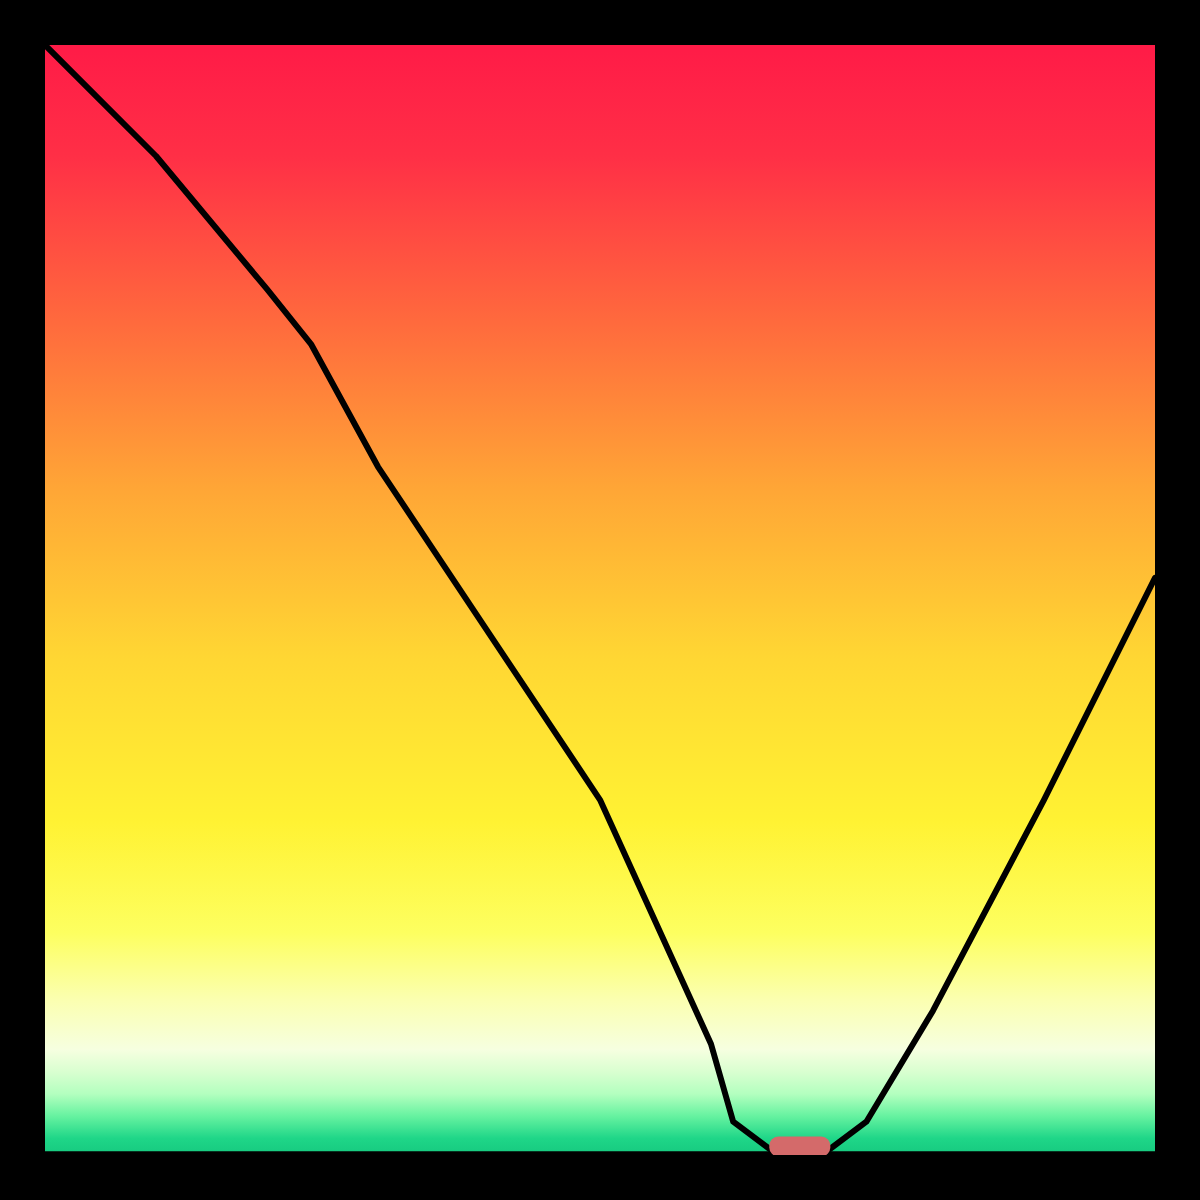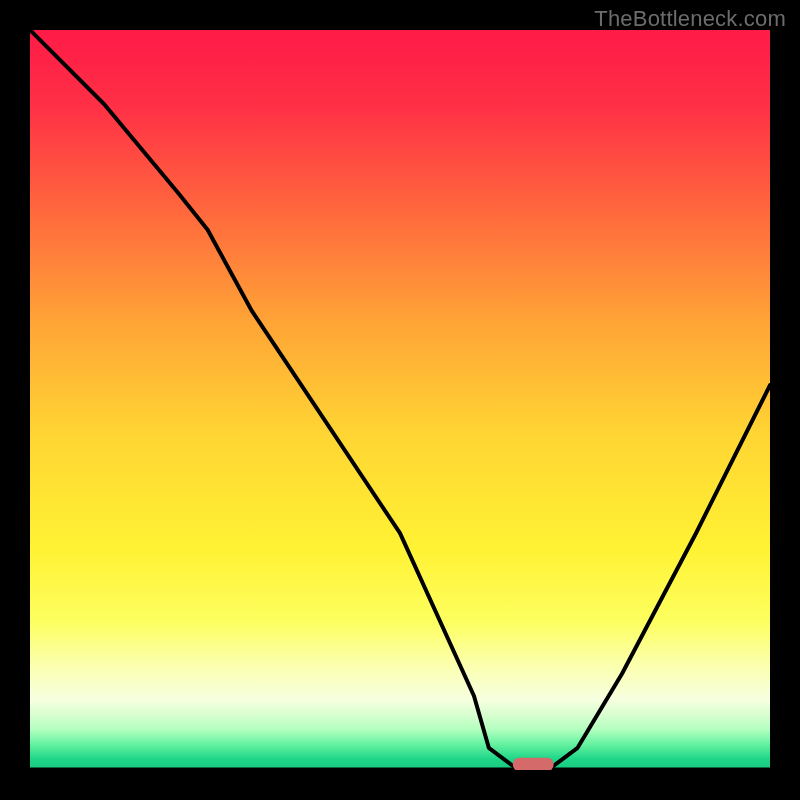--- a/index.html
+++ b/index.html
@@ -37,21 +37,20 @@
     height: 740px;
   }
   svg {
     display: block;
   }
 </style>
 </head>
 <body>
 
 <div class="frame">
-  <div class="watermark">TheBottleneck.com</div>
 
   <div class="plot-wrap">
     <svg id="chart-svg" width="740" height="740" viewBox="0 0 740 740">
       <defs>
         <linearGradient id="bg-grad" x1="0" y1="0" x2="0" y2="1">
             <stop offset="0%" stop-color="#ff1b47"></stop>
             <stop offset="10%" stop-color="#ff2f46"></stop>
             <stop offset="25%" stop-color="#ff6a3d"></stop>
             <stop offset="40%" stop-color="#ffa636"></stop>
             <stop offset="55.00000000000001%" stop-color="#ffd633"></stop>

